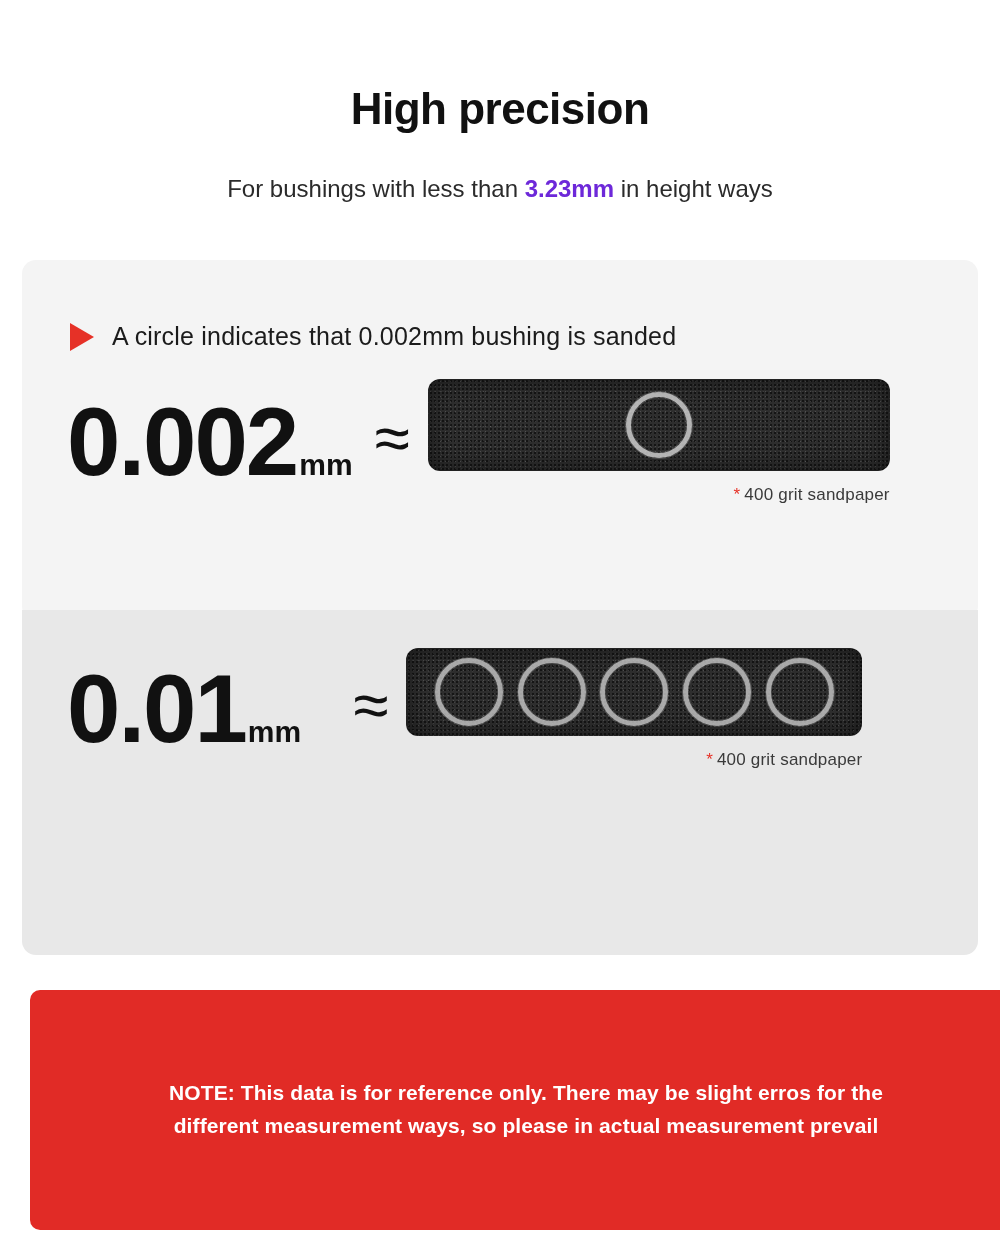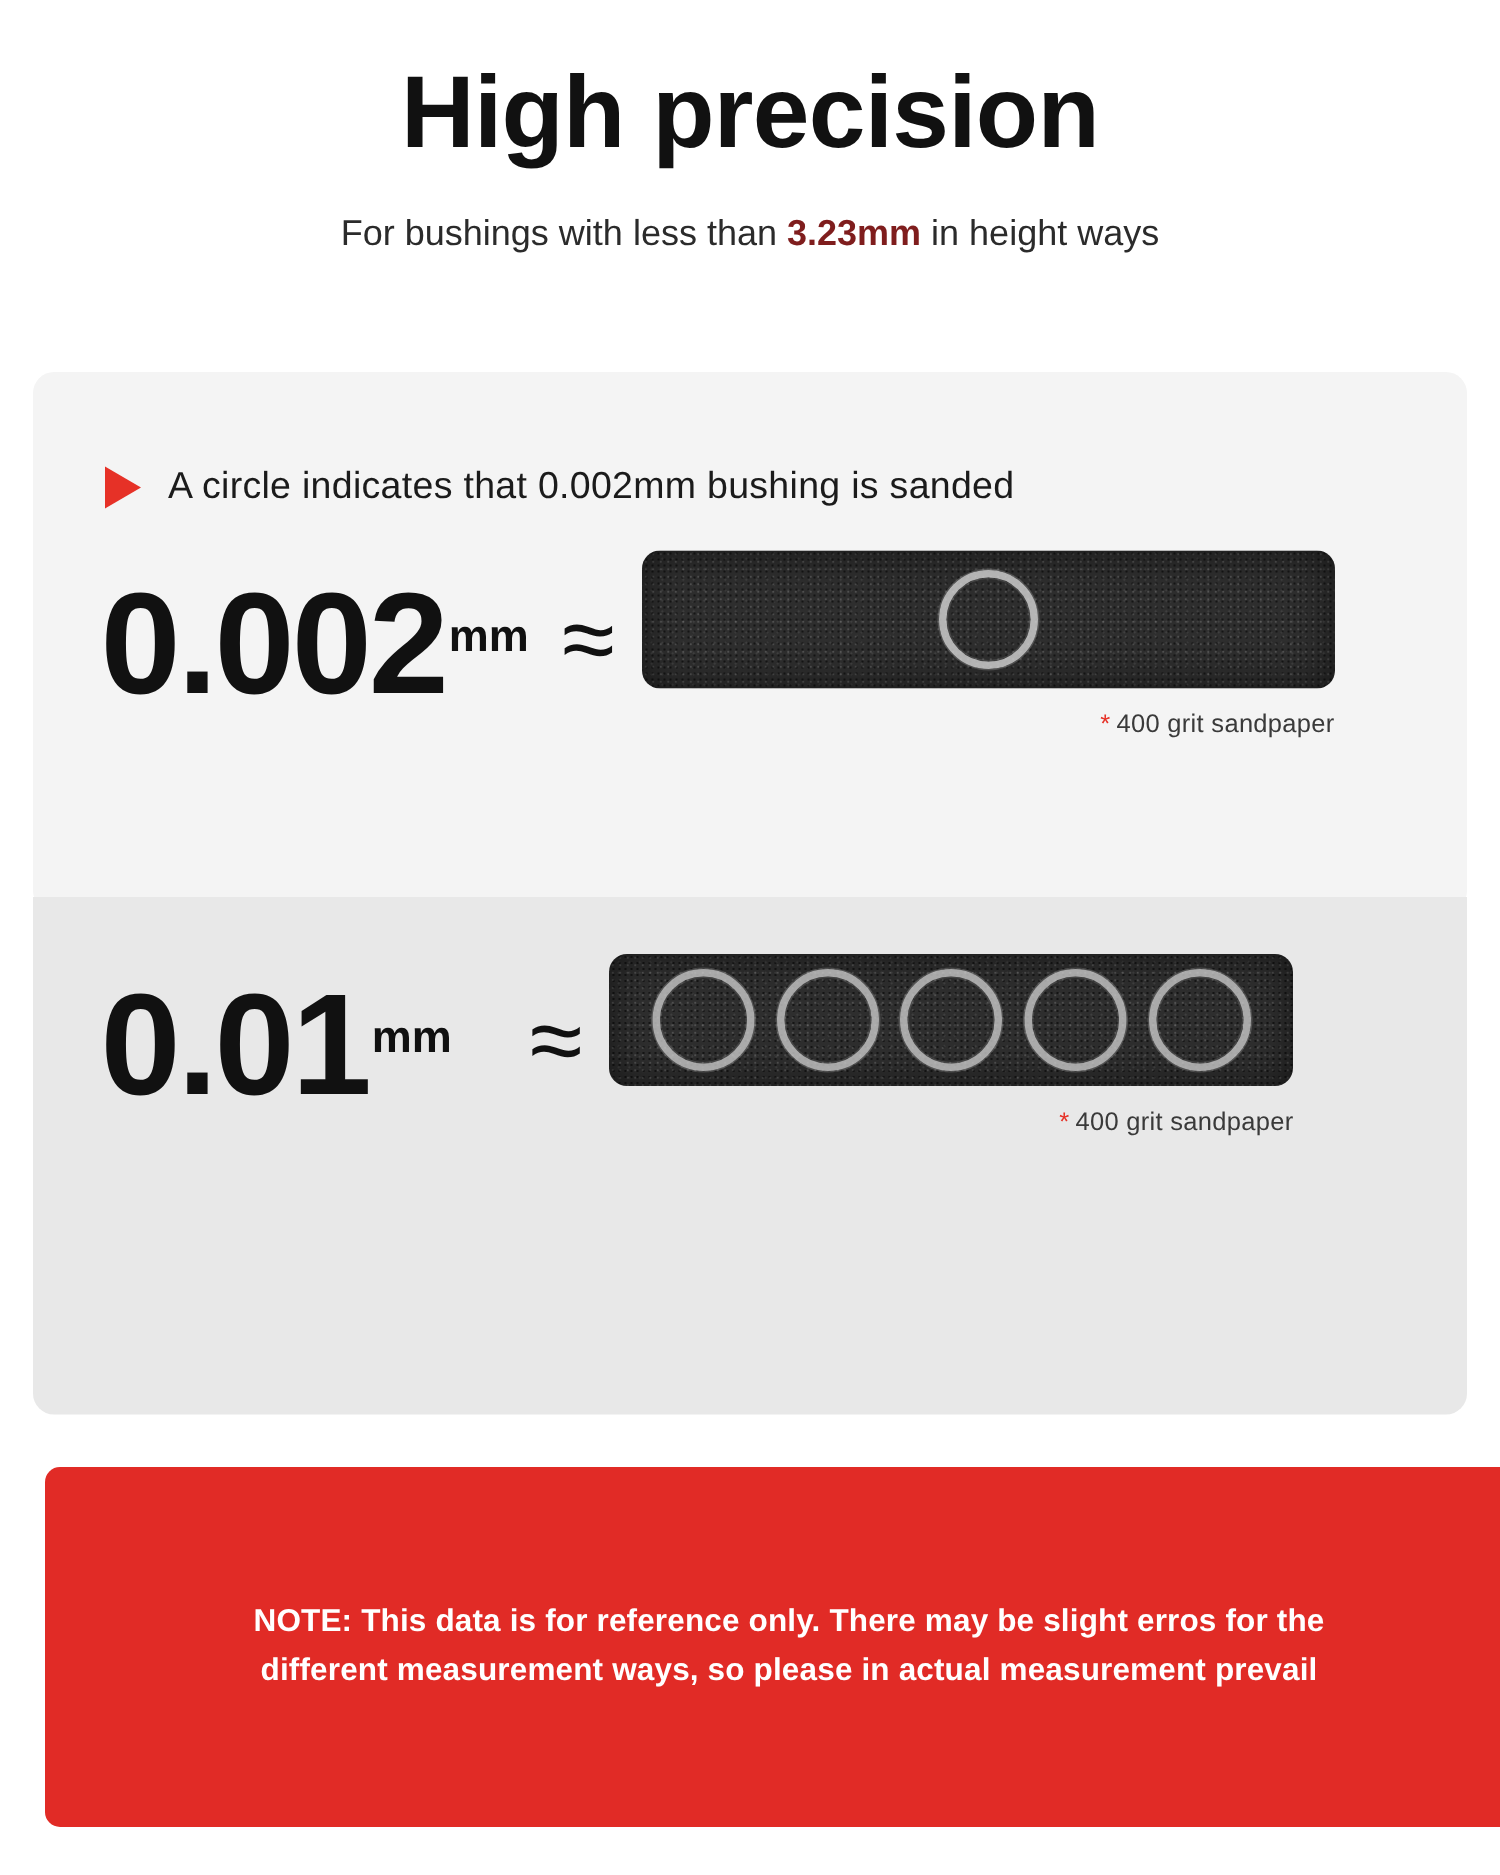--- a/index.html
+++ b/index.html
@@ -18,38 +18,38 @@
 
   .page {
     width: 1000px;
     height: 1250px;
     position: relative;
   }
 
   
   .title {
     text-align: center;
-    font-size: 68px;
+    font-size: 44px;
     font-weight: bold;
     letter-spacing: -0.5px;
     color: #111111;
-    margin: 0;
-    padding-top: 36px;
+    margin: 12px;
+    padding-top: 72px;
     line-height: 1.15;
   }
   .subtitle {
     text-align: center;
     font-size: 24px;
     color: #2b2b2b;
     margin: 0;
     padding-top: 28px;
     font-weight: normal;
   }
   .subtitle .hl {
-    color: #7f1d1d;
+    color: #6d28d9;
     font-weight: bold;
   }
 
   
   .panel {
     position: absolute;
     left: 22px;
     width: 956px;
     border-radius: 14px;
   }
@@ -96,21 +96,21 @@
   .panel-a .measure-row { margin-top: 28px; }
   .panel-b .measure-row { margin-top: 38px; }
 
   .big-num {
     font-size: 96px;
     font-weight: bold;
     line-height: 1;
     letter-spacing: -2px;
     color: #111111;
     display: flex;
-    align-items: center;
+    align-items: flex-end;
   }
   .big-num .unit {
     font-size: 30px;
     font-weight: bold;
     letter-spacing: 0;
     padding-bottom: 10px;
     margin-left: 2px;
   }
 
   .approx {

